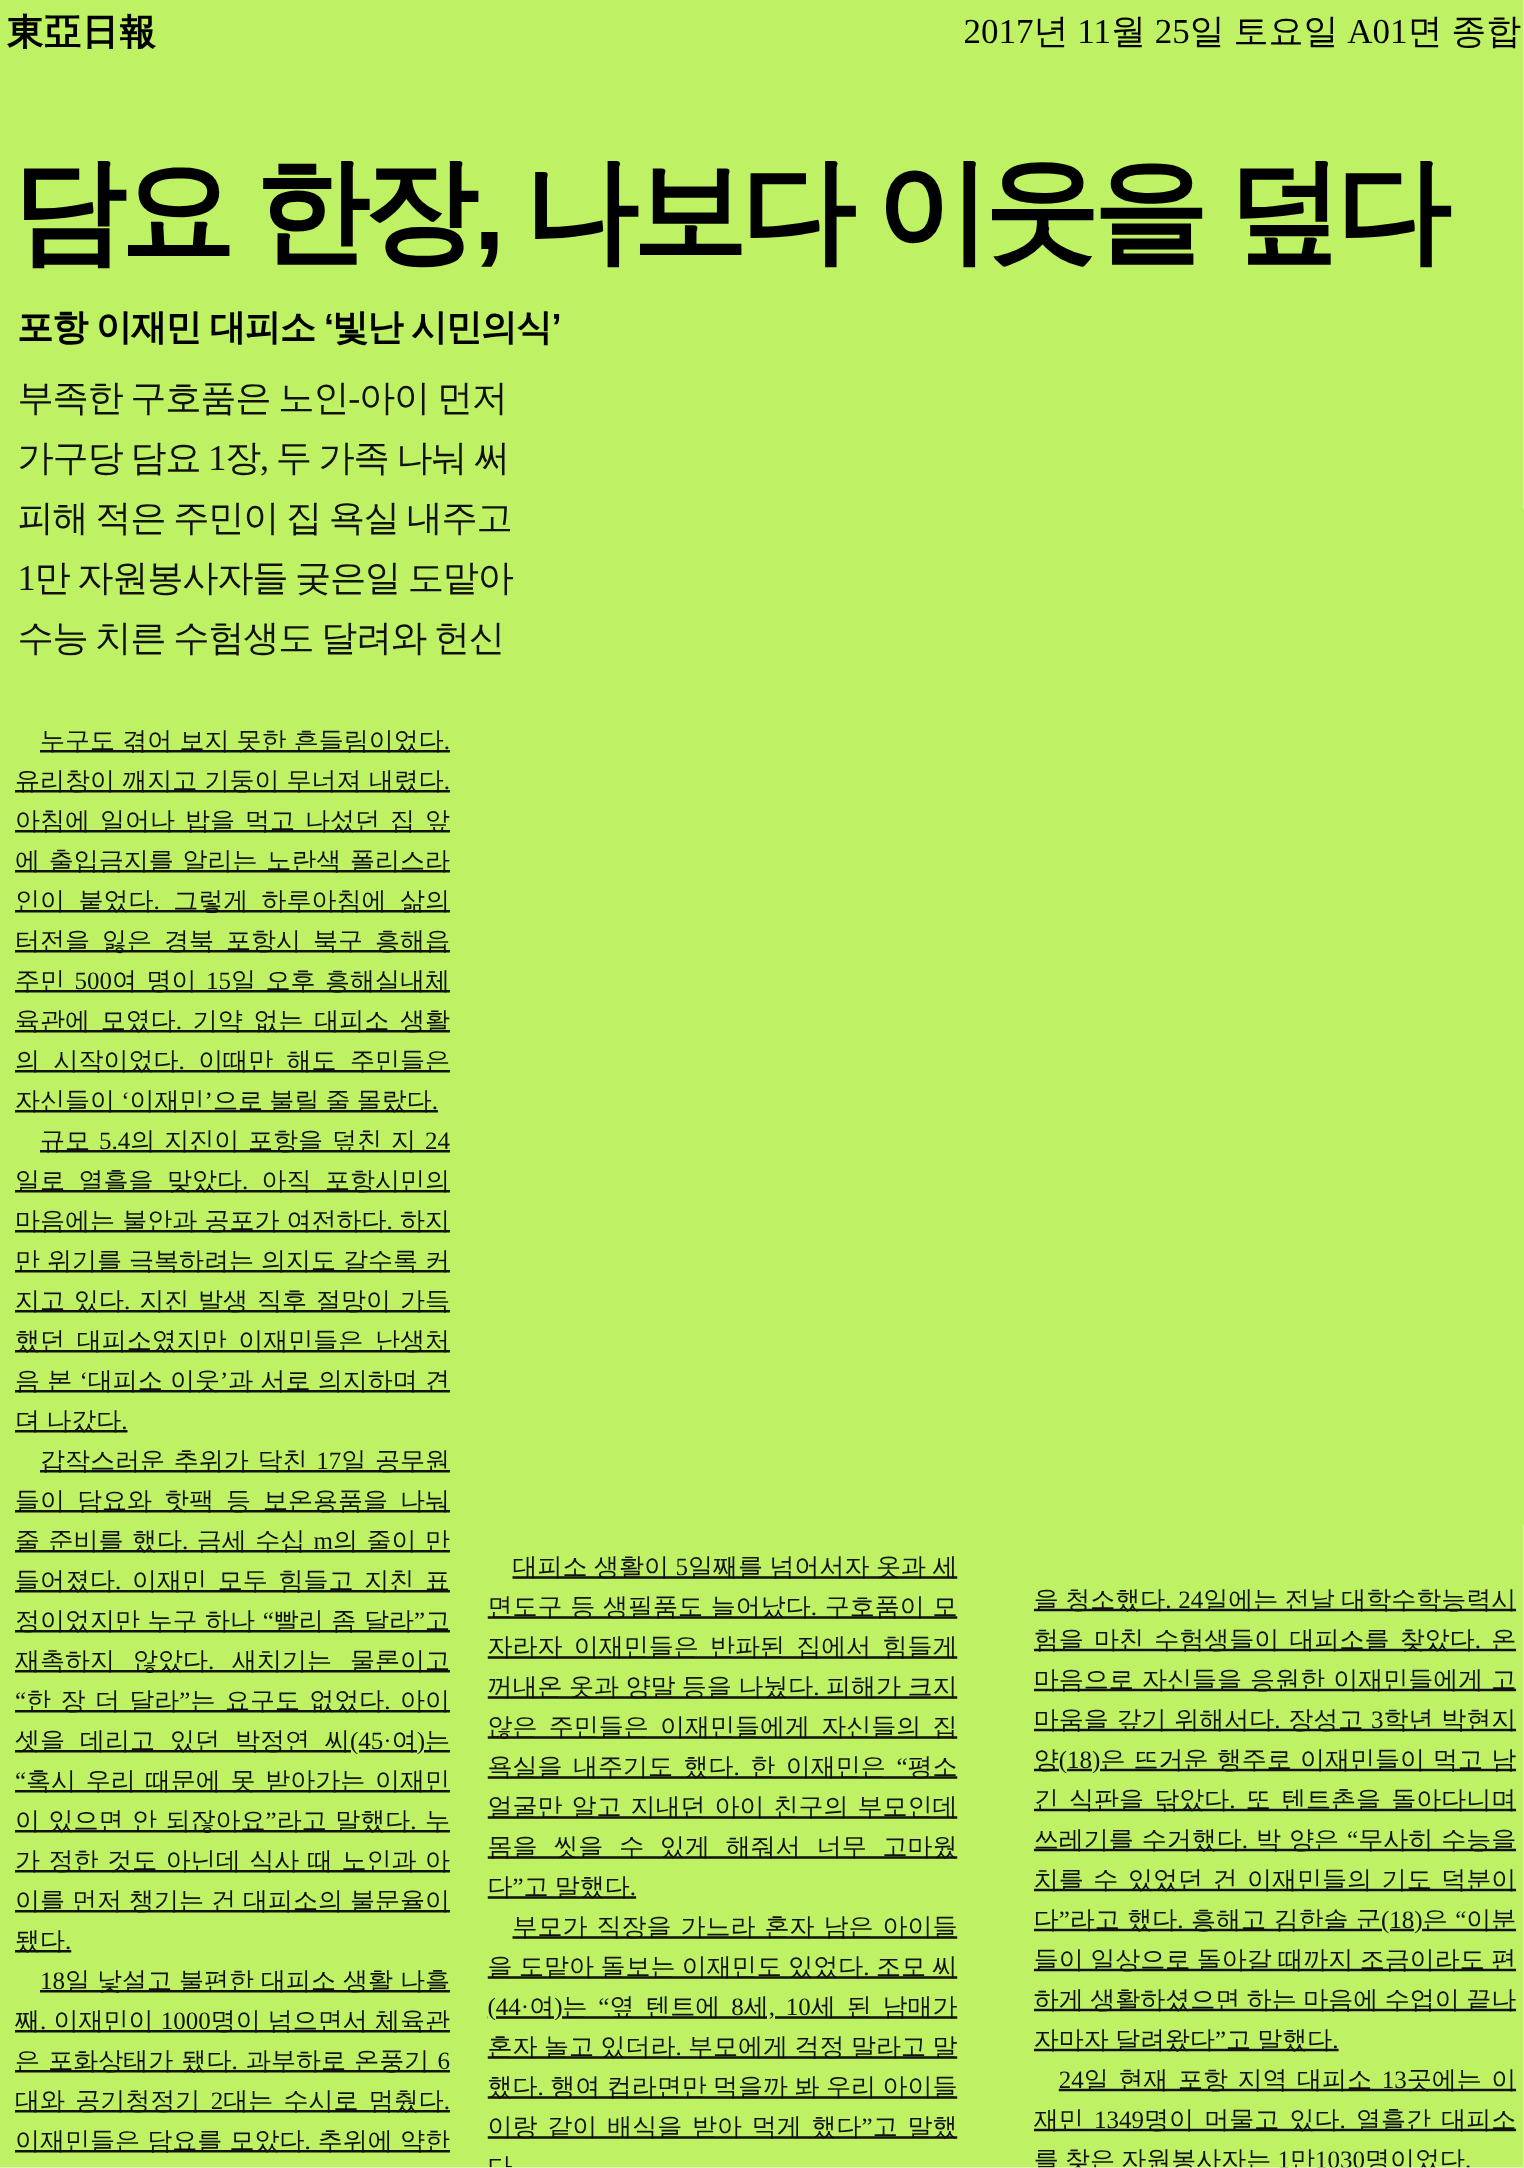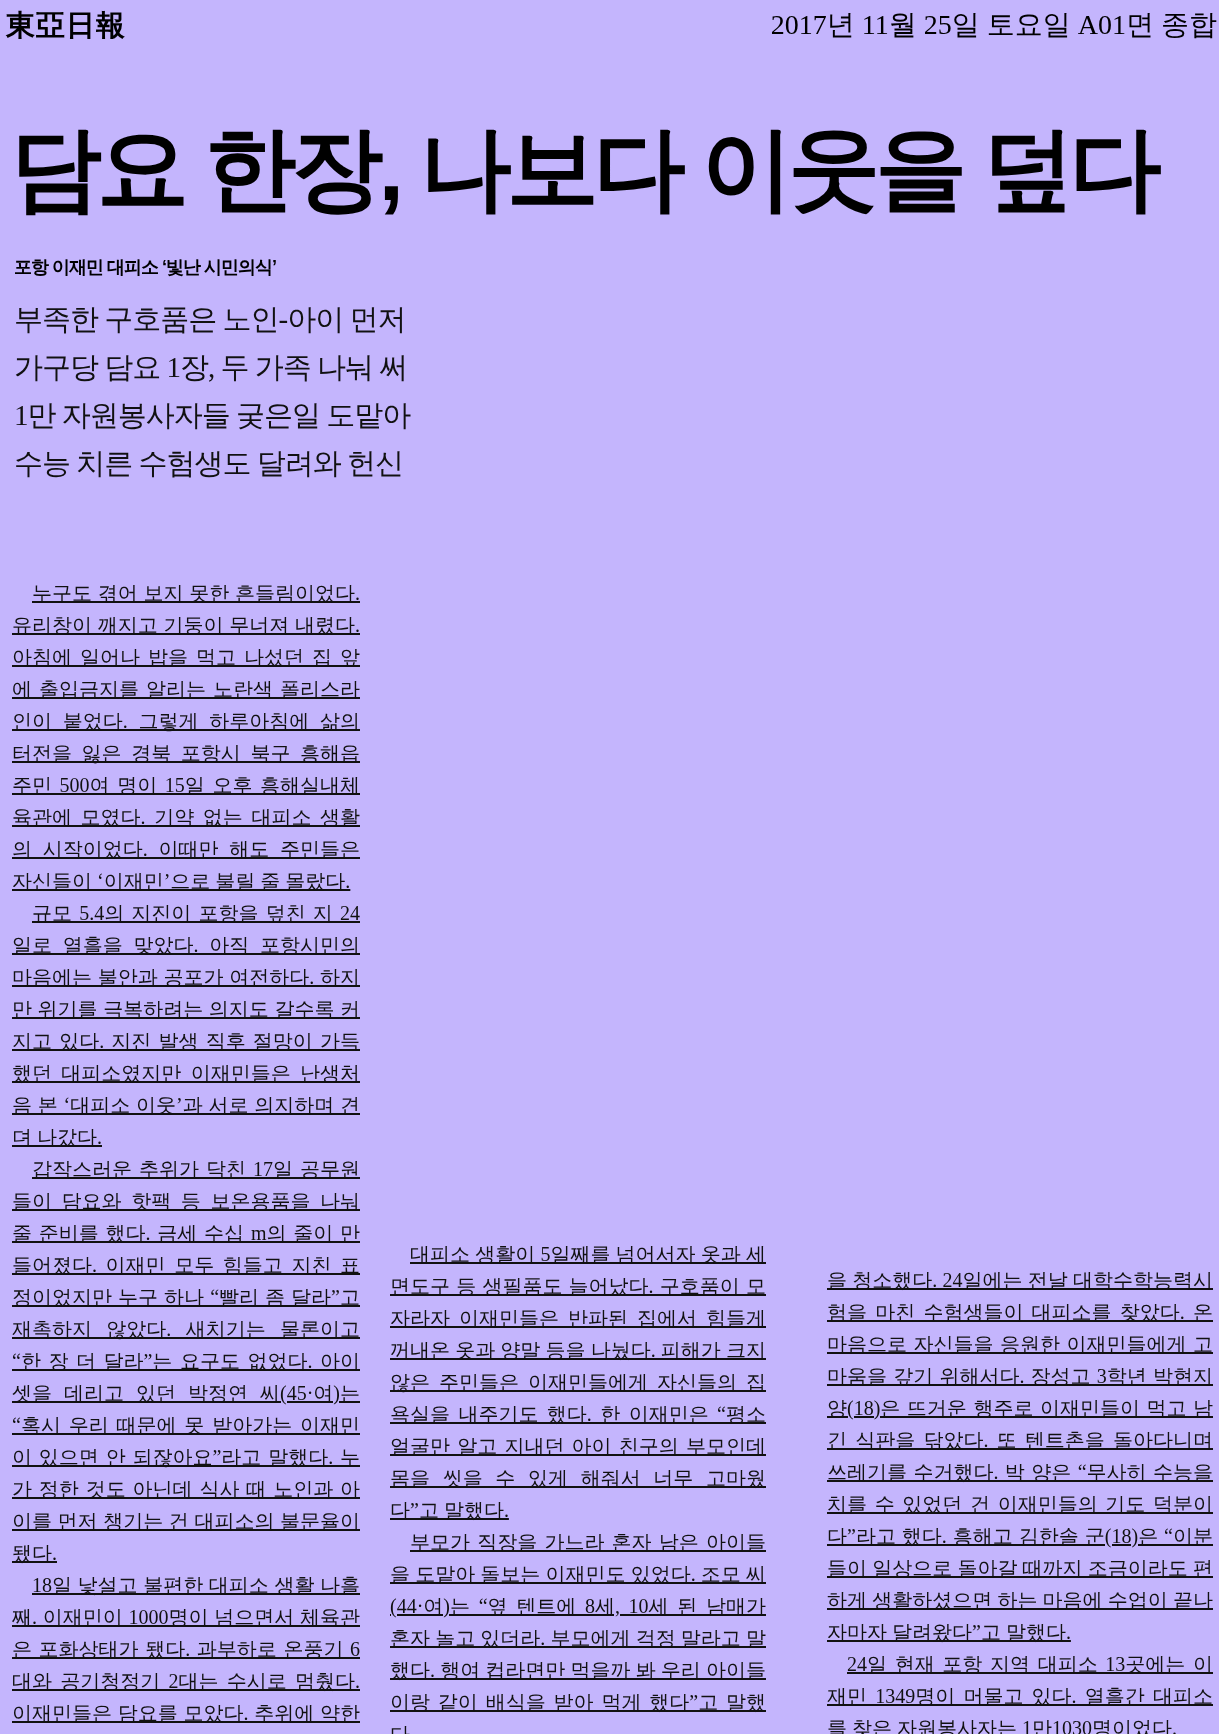--- a/index.html
+++ b/index.html
@@ -1,39 +1,39 @@
 <!DOCTYPE html>
 <html lang="ko"><head>
 <meta charset="utf-8">
 <style>
   html,body { margin:0; padding:0; background:#ffffff; }
   .page {
     position:relative; width:1219px; height:1734px;
-    background:#c4b5fd; color:#0d0d0d; overflow:hidden;
+    background:#bef264; color:#0d0d0d; overflow:hidden;
     font-family:"Liberation Serif","DejaVu Serif",serif;
   }
   .masthead {
     position:absolute; left:6px; top:6px;
     font-family:"Liberation Serif","DejaVu Serif",serif;
     font-weight:900; font-size:29px; letter-spacing:1px; color:#000;
   }
   .dateline {
     position:absolute; right:2px; top:6px;
     font-size:28px; letter-spacing:0px; color:#000; white-space:nowrap;
   }
   .headline {
     position:absolute; left:10px; top:52px; width:1200px;
     font-family:"Liberation Sans","DejaVu Sans",sans-serif;
     font-weight:900; font-size:92px; line-height:108px;
     letter-spacing:-5px; color:#000; white-space:nowrap;
   }
   .subheadline {
-    position:absolute; left:14px; top:255px;
+    position:absolute; left:14px; top:242px;
     font-family:"Liberation Sans","DejaVu Sans",sans-serif;
-    font-weight:800; font-size:18px; letter-spacing:-1px; color:#000;
+    font-weight:800; font-size:29px; letter-spacing:-1px; color:#000;
   }
   .summary {
     position:absolute; left:14px; top:295px; width:360px;
     font-size:29px; line-height:48px; letter-spacing:-1px; color:#111;text-align:center;
   }
   .summary .sline { white-space:nowrap; }
   .col {
     position:absolute; text-align:justify;
     font-size:20px; line-height:32px; color:#111;
     word-break:break-all;
@@ -59,20 +59,21 @@
 
   <div class="dateline">2017년 11월 25일 토요일 A01면 종합</div>
 
   <h1 class="headline">담요 한장, 나보다 이웃을 덮다</h1>
 
   <div class="subheadline">포항 이재민 대피소 ‘빛난 시민의식’</div>
 
   <div class="summary">
     <div class="sline">부족한 구호품은 노인-아이 먼저</div>
     <div class="sline">가구당 담요 1장, 두 가족 나눠 써</div>
+    <div class="sline">피해 적은 주민이 집 욕실 내주고</div>
     <div class="sline">1만 자원봉사자들 궂은일 도맡아</div>
     <div class="sline">수능 치른 수험생도 달려와 헌신</div>
   </div>
 
   <div class="col col-left">
     <p>누구도 겪어 보지 못한 흔들림이었다. 유리창이 깨지고 기둥이 무너져 내렸다. 아침에 일어나 밥을 먹고 나섰던 집 앞에 출입금지를 알리는 노란색 폴리스라인이 붙었다. 그렇게 하루아침에 삶의 터전을 잃은 경북 포항시 북구 흥해읍 주민 500여 명이 15일 오후 흥해실내체육관에 모였다. 기약 없는 대피소 생활의 시작이었다. 이때만 해도 주민들은 자신들이 ‘이재민’으로 불릴 줄 몰랐다.</p>
     <p>규모 5.4의 지진이 포항을 덮친 지 24일로 열흘을 맞았다. 아직 포항시민의 마음에는 불안과 공포가 여전하다. 하지만 위기를 극복하려는 의지도 갈수록 커지고 있다. 지진 발생 직후 절망이 가득했던 대피소였지만 이재민들은 난생처음 본 ‘대피소 이웃’과 서로 의지하며 견뎌 나갔다.</p>
     <p>갑작스러운 추위가 닥친 17일 공무원들이 담요와 핫팩 등 보온용품을 나눠 줄 준비를 했다. 금세 수십 m의 줄이 만들어졌다. 이재민 모두 힘들고 지친 표정이었지만 누구 하나 “빨리 좀 달라”고 재촉하지 않았다. 새치기는 물론이고 “한 장 더 달라”는 요구도 없었다. 아이 셋을 데리고 있던 박정연 씨(45·여)는 “혹시 우리 때문에 못 받아가는 이재민이 있으면 안 되잖아요”라고 말했다. 누가 정한 것도 아닌데 식사 때 노인과 아이를 먼저 챙기는 건 대피소의 불문율이 됐다.</p>
     <p>18일 낯설고 불편한 대피소 생활 나흘째. 이재민이 1000명이 넘으면서 체육관은 포화상태가 됐다. 과부하로 온풍기 6대와 공기청정기 2대는 수시로 멈췄다. 이재민들은 담요를 모았다. 추위에 약한 노인과 아이들을 챙기기 위해서다. 가로세로 각각 130cm, 200cm 크기의 작은 담요를 두 가족 3, 4명이 나눠 쓰기도 했다. 갓난아기들은 춥고 낯선 환경에 밤새 울음을 그치지 않았지만 누구도 짜증을 내지 않았다.</p>
   </div>

